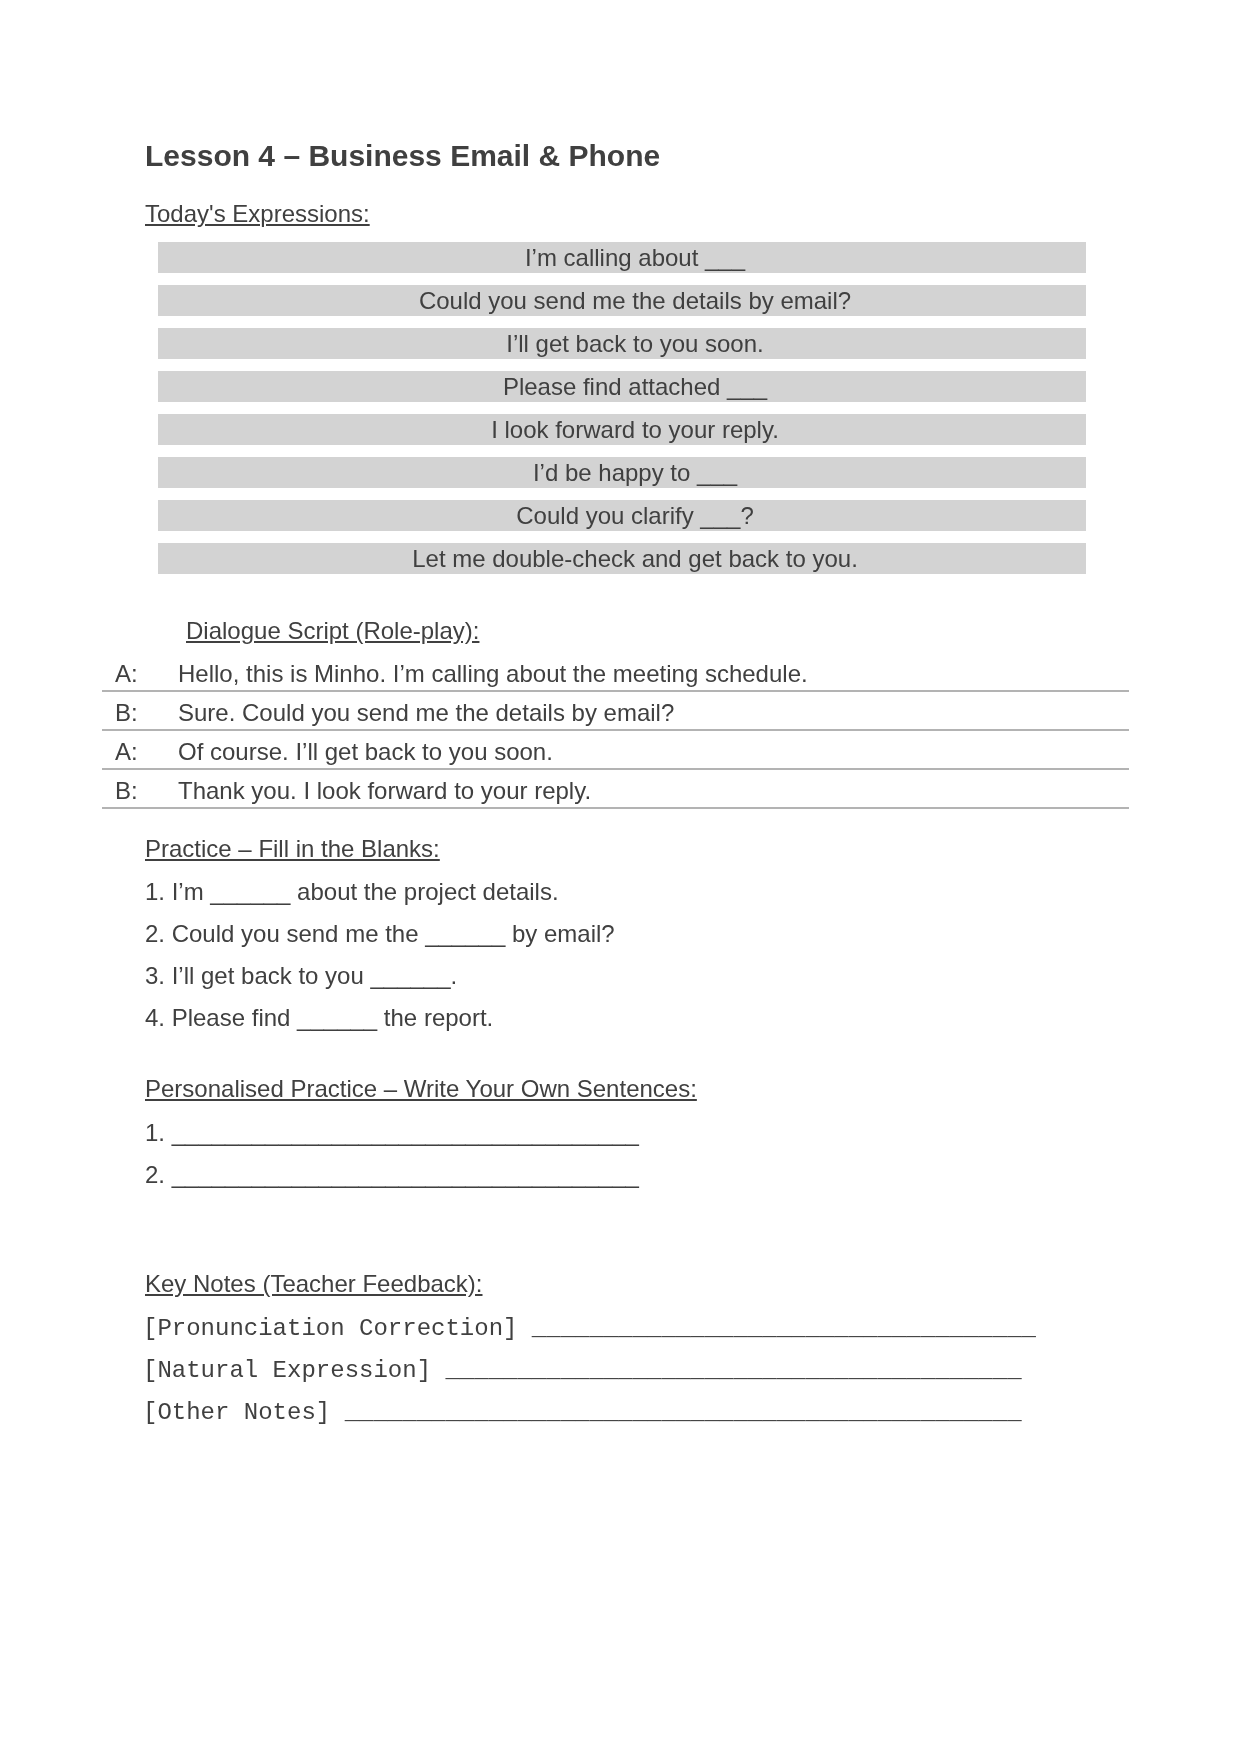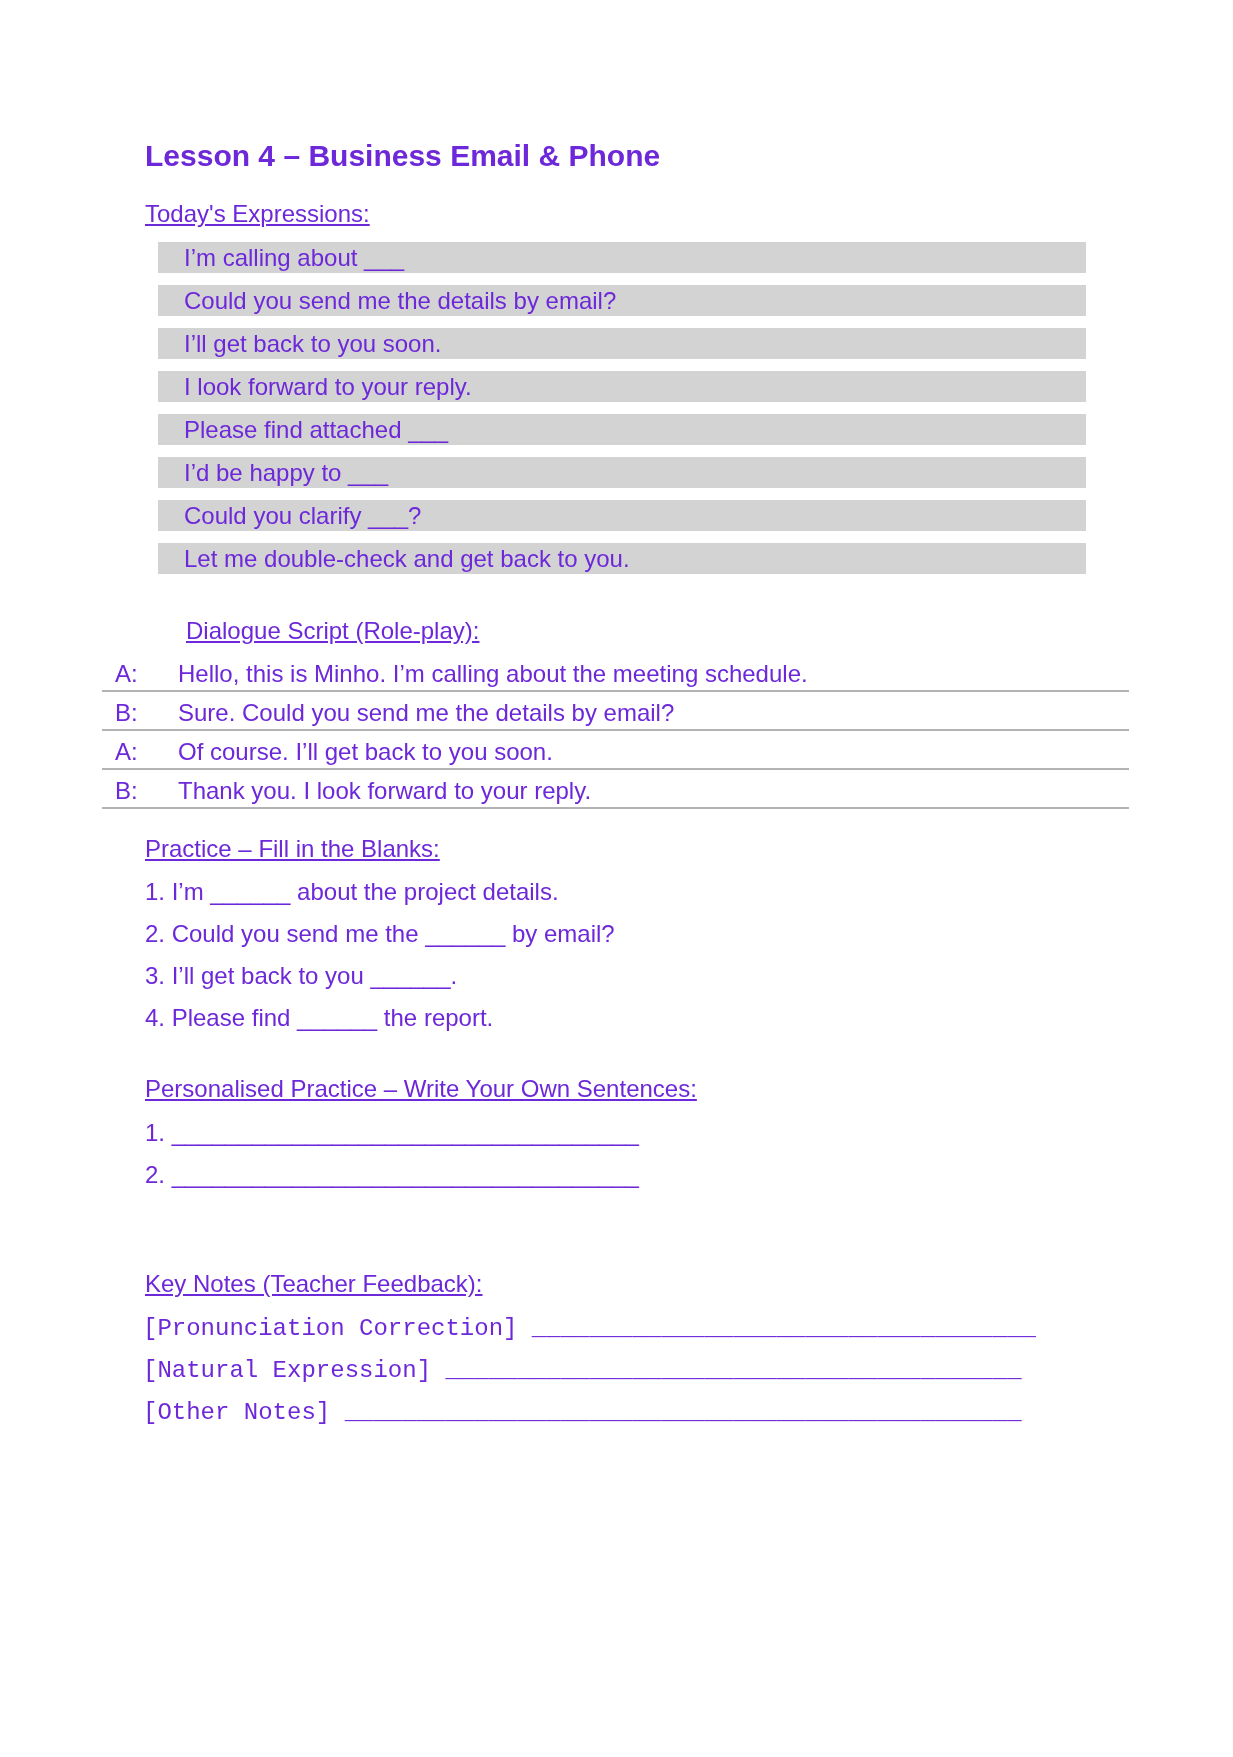--- a/index.html
+++ b/index.html
@@ -2,21 +2,21 @@
 <html><head>
 <meta charset="utf-8">
 <style>
   html, body { margin: 0; padding: 0; background: #ffffff; }
   .page {
     position: relative;
     width: 1233px;
     height: 1757px;
     background: #ffffff;
     font-family: "Liberation Sans", "DejaVu Sans", sans-serif;
-    color: #6d28d9;
+    color: #404040;
     overflow: hidden;
   }
   .doc-title {
     position: absolute;
     left: 145px;
     top: 139px;
     font-size: 30px;
     font-weight: bold;
     line-height: 34px;
     white-space: nowrap;
@@ -42,20 +42,21 @@
     width: 928px;
   }
   .expression-row {
     height: 31px;
     line-height: 31px;
     background: #d3d3d3;
     margin-bottom: 12px;
     padding-left: 26px;
     font-size: 24px;
     white-space: nowrap;
+    text-align: center;
   }
 
   .dialogue-table {
     position: absolute;
     left: 102px;
     top: 653px;
     width: 1027px;
   }
   .dialogue-row {
     box-sizing: border-box;
@@ -116,22 +117,22 @@
 <div class="page">
 
   <div class="doc-title">Lesson 4 – Business Email &amp; Phone</div>
 
   <div class="section-heading heading-expressions">Today's Expressions:</div>
 
   <div class="expressions-list">
     <div class="expression-row">I’m calling about ___</div>
     <div class="expression-row">Could you send me the details by email?</div>
     <div class="expression-row">I’ll get back to you soon.</div>
+    <div class="expression-row">Please find attached ___</div>
     <div class="expression-row">I look forward to your reply.</div>
-    <div class="expression-row">Please find attached ___</div>
     <div class="expression-row">I’d be happy to ___</div>
     <div class="expression-row">Could you clarify ___?</div>
     <div class="expression-row">Let me double-check and get back to you.</div>
   </div>
 
   <div class="section-heading heading-dialogue">Dialogue Script (Role-play):</div>
 
   <div class="dialogue-table">
     <div class="dialogue-row">
       <span class="dialogue-speaker">A:</span>

